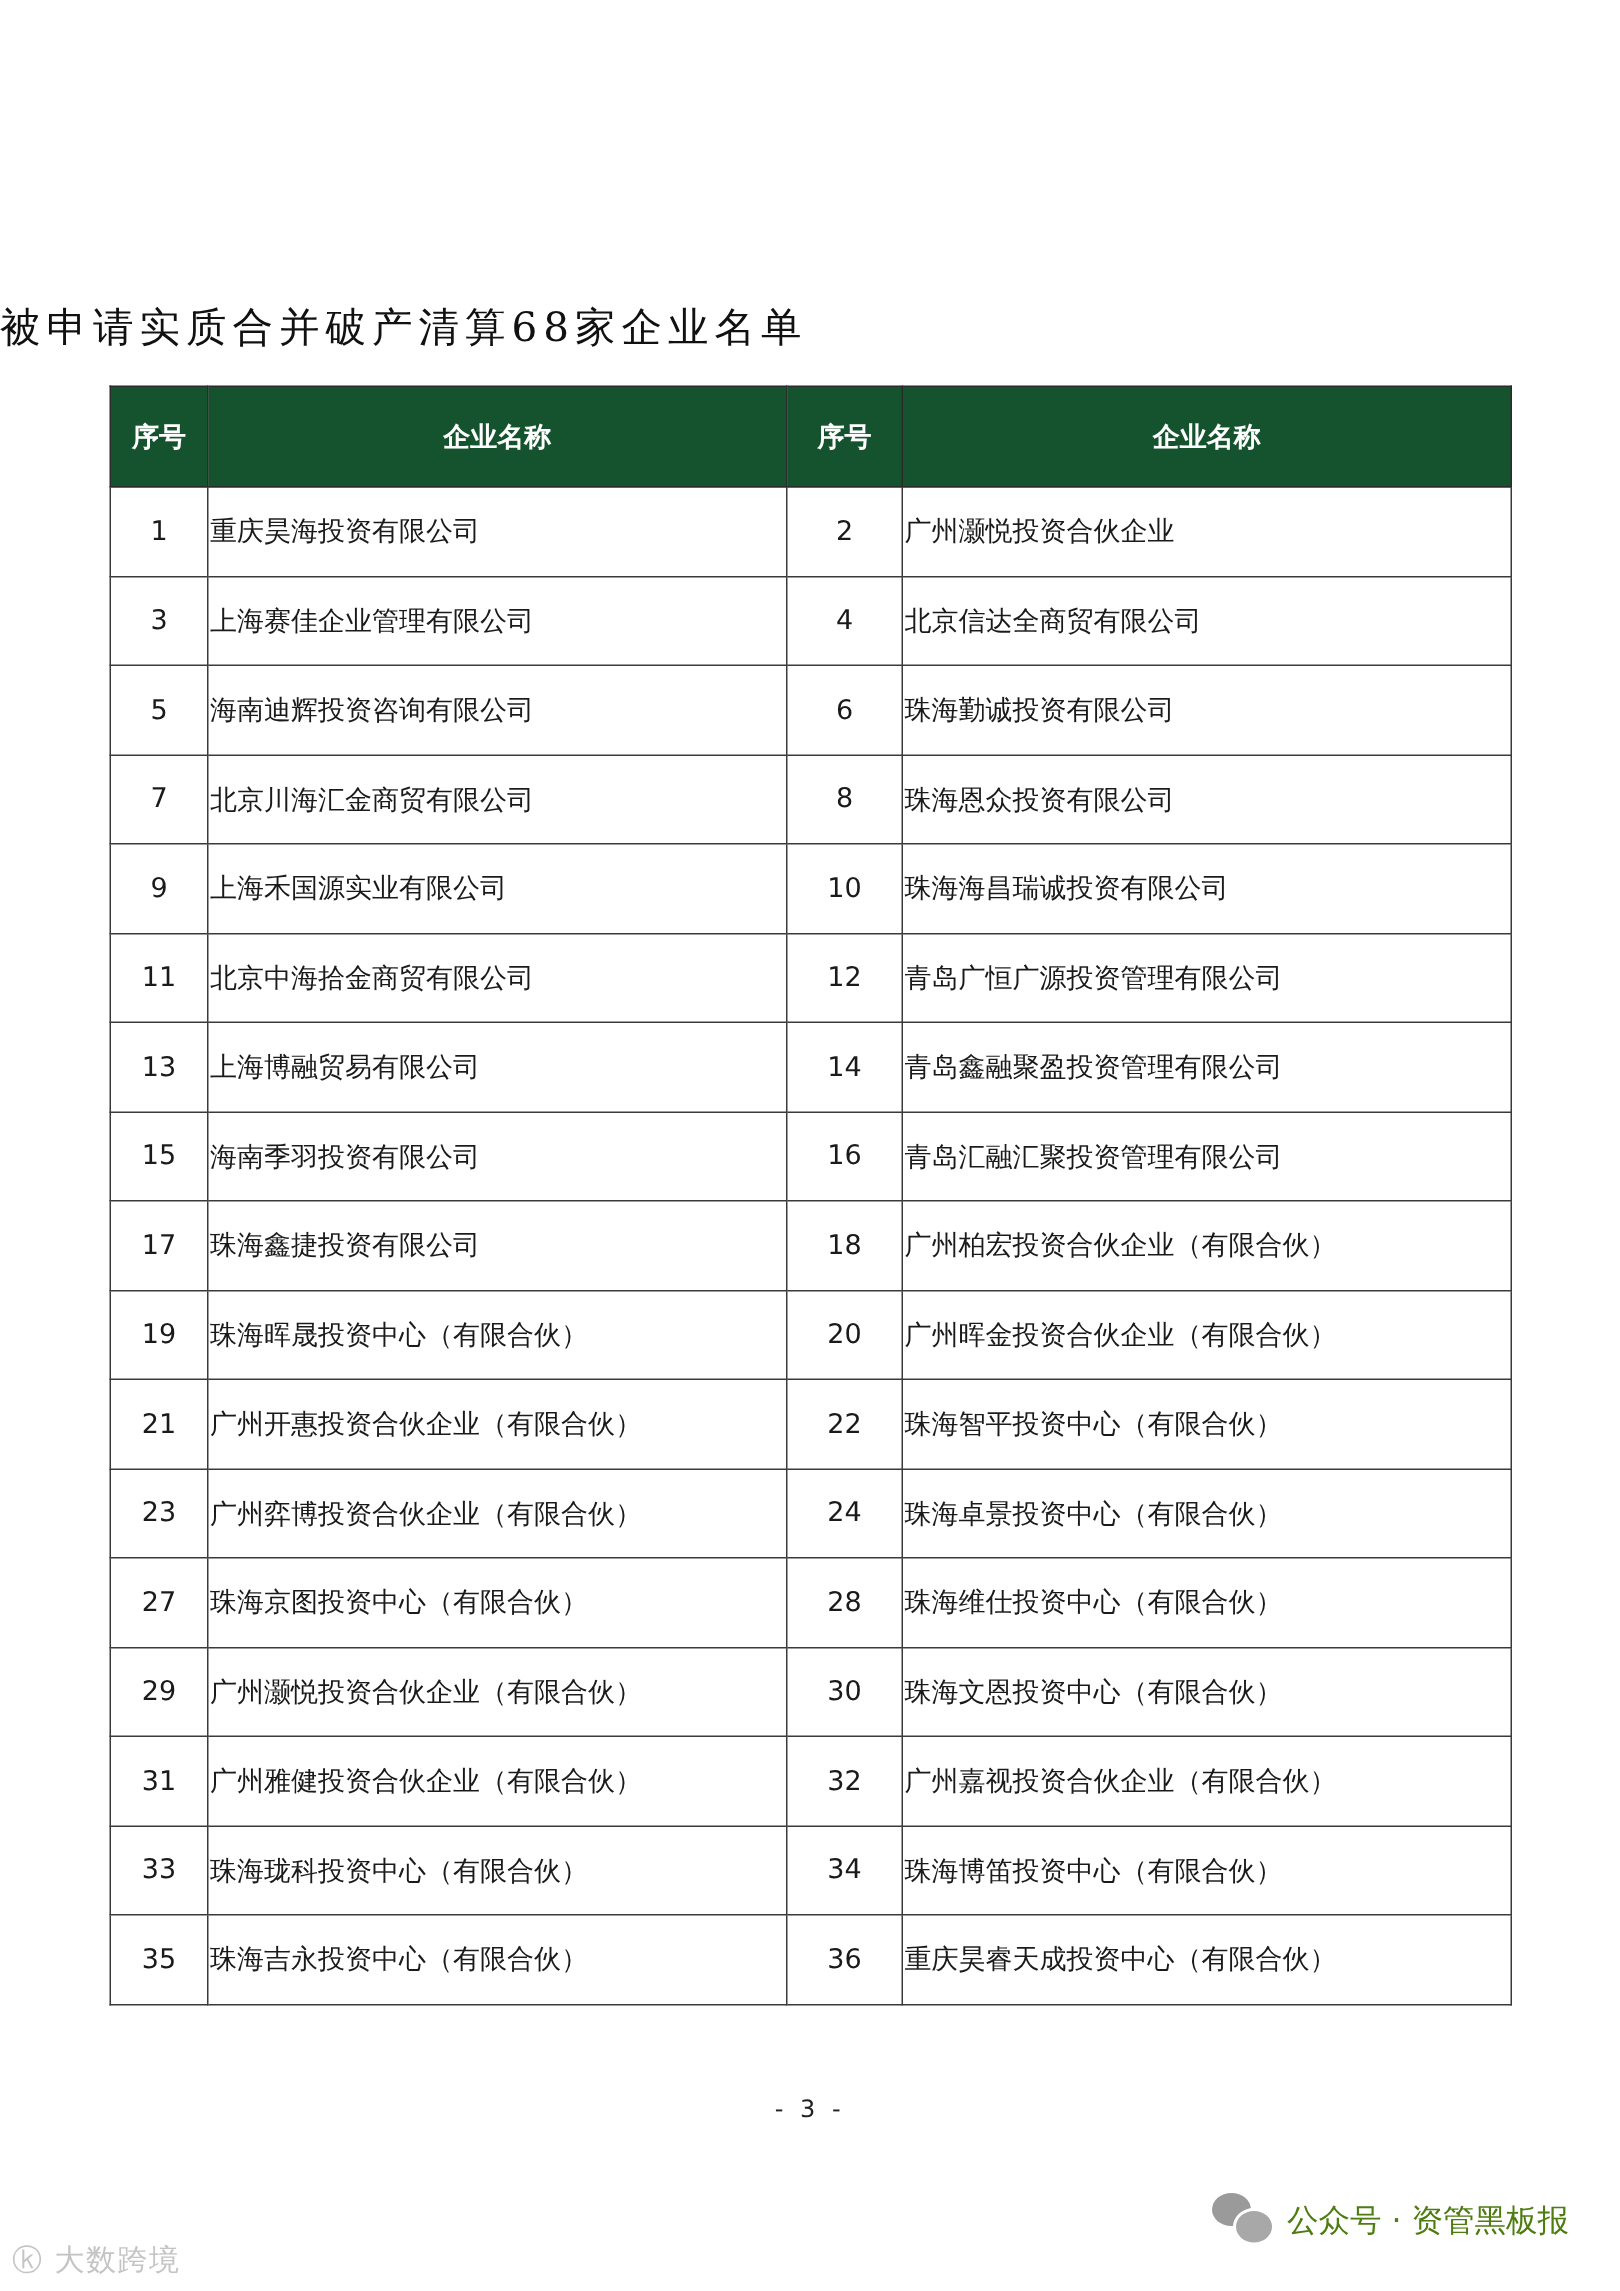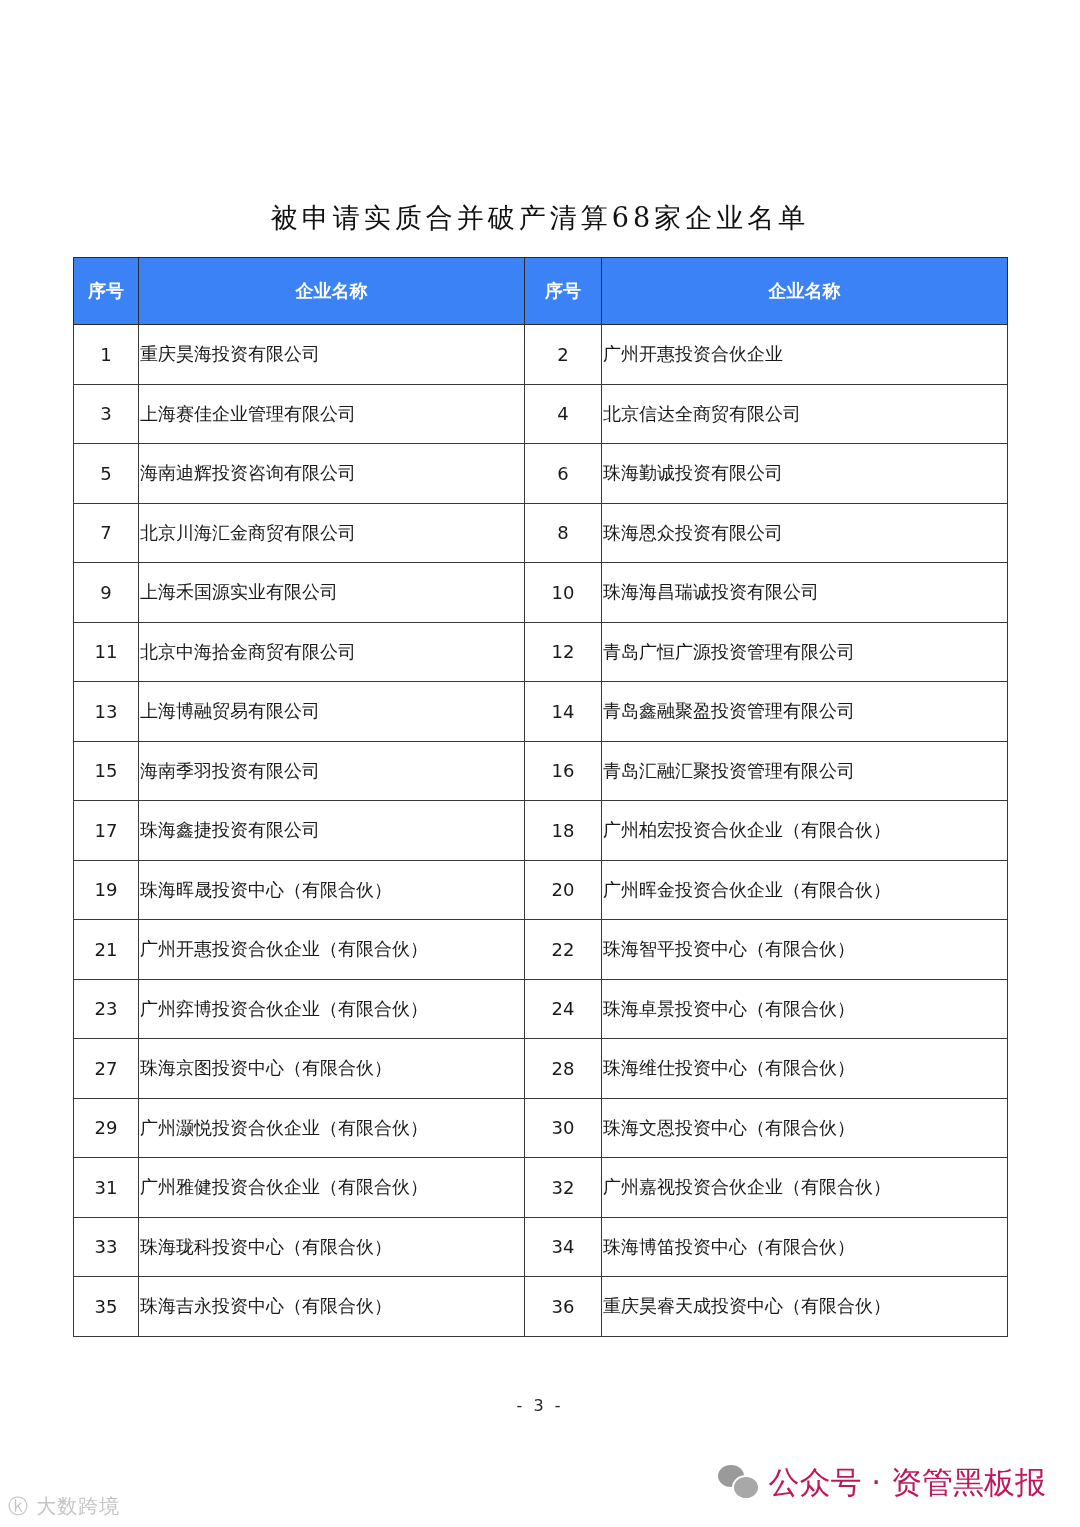--- a/index.html
+++ b/index.html
@@ -1,31 +1,31 @@
 <!DOCTYPE html>
 <html><head>
 <meta charset="utf-8">
 <style>
   html, body { margin:0; padding:0; background:#ffffff; }
   body { width:1080px; height:1527px; position:relative; overflow:hidden;
          font-family: "DejaVu Sans", "Liberation Sans", sans-serif; color:#1a1a1a; }
-  .title { position:absolute; top:200px; left:0; width:1080px; text-align:center;
+  .title { position:absolute; top:200px; left:0; width:1080px; text-align:left;
            font-family: "DejaVu Serif", "Liberation Serif", serif; font-size:27px;
            letter-spacing:4px; color:#111; }
   table.list { position:absolute; top:257px; left:73px; width:934px;
                border-collapse:collapse; table-layout:fixed; }
-  table.list th { background:#3b82f6; color:#ffffff; font-weight:bold; font-size:18px;
+  table.list th { background:#14532d; color:#ffffff; font-weight:bold; font-size:18px;
                   height:64px; border:1px solid #2b2b2b; text-align:center; }
   table.list td { height:56.5px; border:1px solid #3a3a3a; font-size:18px; color:#1a1a1a; }
   td.num { text-align:center; }
   td.name { text-align:left; white-space:nowrap; }
   .page-num { position:absolute; top:1396px; left:0; width:1080px; text-align:center;
               font-size:16px; color:#222; letter-spacing:3px; }
   .wm-right { position:absolute; top:1462px; right:34px; display:flex; align-items:center;
-              font-size:31px; color:#be185d; }
+              font-size:21px; color:#4d7c0f; }
   .wm-icon { width:42px; height:36px; margin-right:8px; position:relative; }
   .wm-icon .b1 { position:absolute; left:0; top:0; width:26px; height:22px; border-radius:50%; background:#9a9a9a; }
   .wm-icon .b2 { position:absolute; left:14px; top:10px; width:24px; height:21px; border-radius:50%; background:#a8a8a8; border:2px solid #fff; }
   .wm-left { position:absolute; top:1493px; left:8px; font-size:20px; color:#c4c4c4;
              font-weight:normal; letter-spacing:1px; }
 </style>
 </head>
 <body>
 
 <div class="title">被申请实质合并破产清算68家企业名单</div>
@@ -43,21 +43,21 @@
       <th>企业名称</th>
       <th>序号</th>
       <th>企业名称</th>
     </tr>
   </thead>
   <tbody id="tbody">
       <tr>
         <td class="num">1</td>
         <td class="name">重庆昊海投资有限公司</td>
         <td class="num">2</td>
-        <td class="name">广州开惠投资合伙企业</td>
+        <td class="name">广州灏悦投资合伙企业</td>
       </tr>
       <tr>
         <td class="num">3</td>
         <td class="name">上海赛佳企业管理有限公司</td>
         <td class="num">4</td>
         <td class="name">北京信达全商贸有限公司</td>
       </tr>
       <tr>
         <td class="num">5</td>
         <td class="name">海南迪辉投资咨询有限公司</td>

